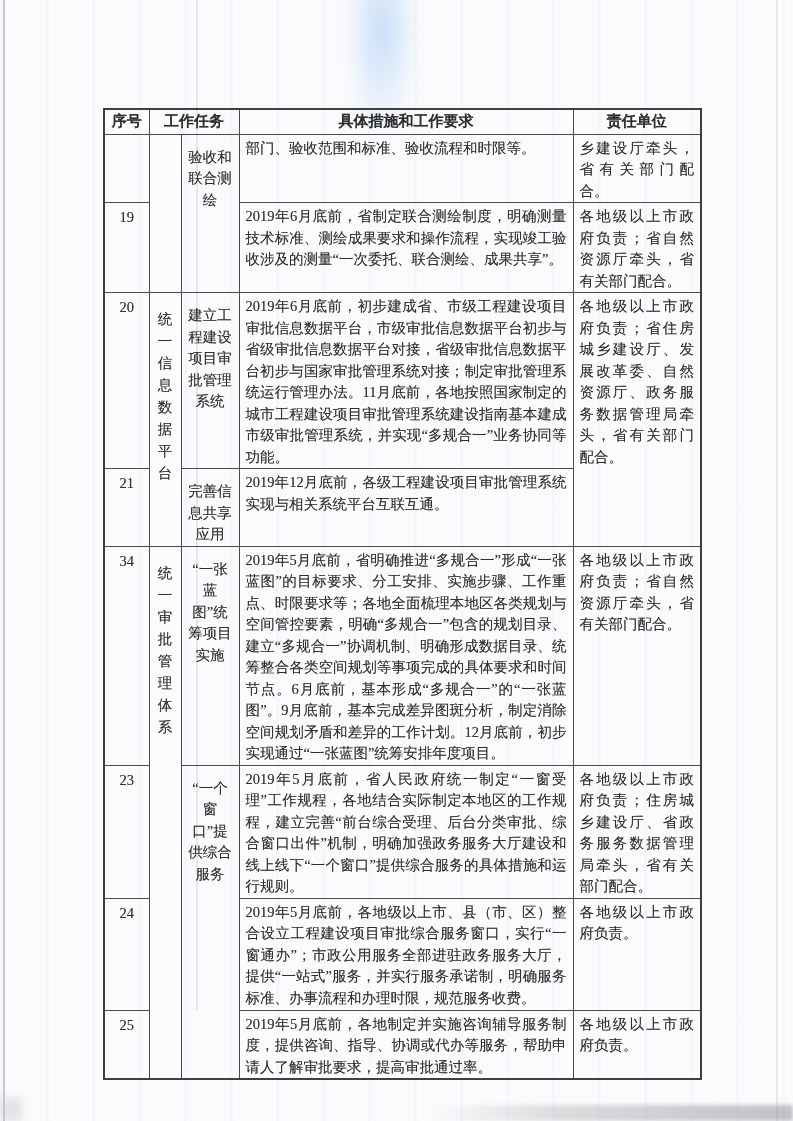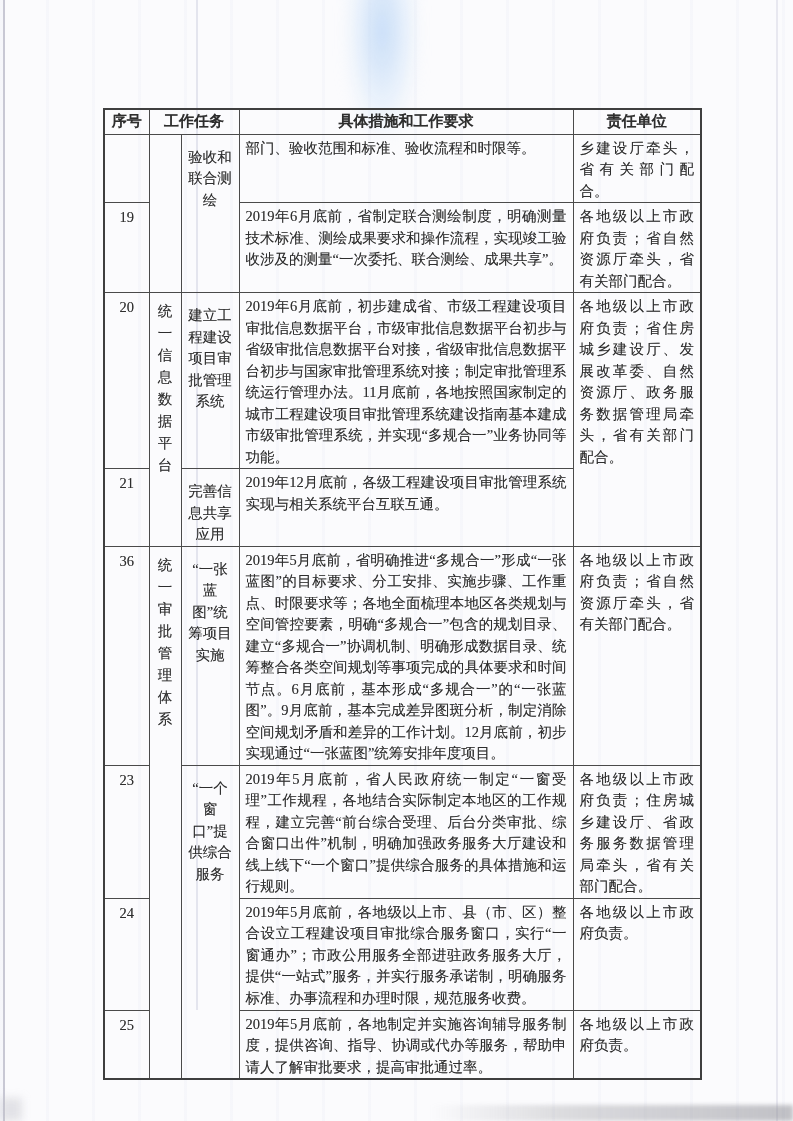--- a/index.html
+++ b/index.html
@@ -81,21 +81,21 @@
   .r-19   { height: 89px; }
   .r-20   { height: 152px; }
   .r-21   { height: 65px; margin-left: 31px; }
   .r-22   { height: 214px; }
   .r-23   { height: 130px; }
   .r-24   { height: 112px; }
   .r-25   { height: 61px; }
 
   td.no-cell   { text-align: center; padding-top: 4px; }
   td.cat-cell  { padding-top: 5px; }
-  .cat-text    { width: 16px; margin: 2px auto; word-break: break-all;
+  .cat-text    { width: 16px; margin: 10px auto; word-break: break-all;
                  text-align: center; line-height: 22px; }
   td.task-cell { padding: 12px 4px 0 4px; text-align: center; word-break: break-all; }
   td.measures-cell { padding: 3px 6px 0 6px; text-align: justify;
                  text-justify: inter-character; word-break: break-all; }
   td.unit-cell { padding: 3px 6px 0 6px; text-align: justify;
                  text-justify: inter-character; word-break: break-all; }
 </style>
 </head>
 <body>
 
@@ -146,21 +146,21 @@
       <td class="task-cell">建立工程建设项目审批管理系统</td>
       <td class="measures-cell">2019年6月底前，初步建成省、市级工程建设项目审批信息数据平台，市级审批信息数据平台初步与省级审批信息数据平台对接，省级审批信息数据平台初步与国家审批管理系统对接；制定审批管理系统运行管理办法。11月底前，各地按照国家制定的城市工程建设项目审批管理系统建设指南基本建成市级审批管理系统，并实现“多规合一”业务协同等功能。</td>
       <td class="unit-cell" rowspan="2">各地级以上市政府负责；省住房城乡建设厅、发展改革委、自然资源厅、政务服务数据管理局牵头，省有关部门配合。</td>
     </tr>
     <tr class="r-21">
       <td class="no-cell">21</td>
       <td class="task-cell">完善信息共享应用</td>
       <td class="measures-cell">2019年12月底前，各级工程建设项目审批管理系统实现与相关系统平台互联互通。</td>
     </tr>
     <tr class="r-22">
-      <td class="no-cell">36</td>
+      <td class="no-cell">34</td>
       <td class="cat-cell" rowspan="4">
         <div class="cat-text">统一审批管理体系</div>
       </td>
       <td class="task-cell">“一张蓝图”统筹项目实施</td>
       <td class="measures-cell">2019年5月底前，省明确推进“多规合一”形成“一张蓝图”的目标要求、分工安排、实施步骤、工作重点、时限要求等；各地全面梳理本地区各类规划与空间管控要素，明确“多规合一”包含的规划目录、建立“多规合一”协调机制、明确形成数据目录、统筹整合各类空间规划等事项完成的具体要求和时间节点。6月底前，基本形成“多规合一”的“一张蓝图”。9月底前，基本完成差异图斑分析，制定消除空间规划矛盾和差异的工作计划。12月底前，初步实现通过“一张蓝图”统筹安排年度项目。</td>
       <td class="unit-cell">各地级以上市政府负责；省自然资源厅牵头，省有关部门配合。</td>
     </tr>
     <tr class="r-23">
       <td class="no-cell">23</td>
       <td class="task-cell" rowspan="3">“一个窗口”提供综合服务</td>

